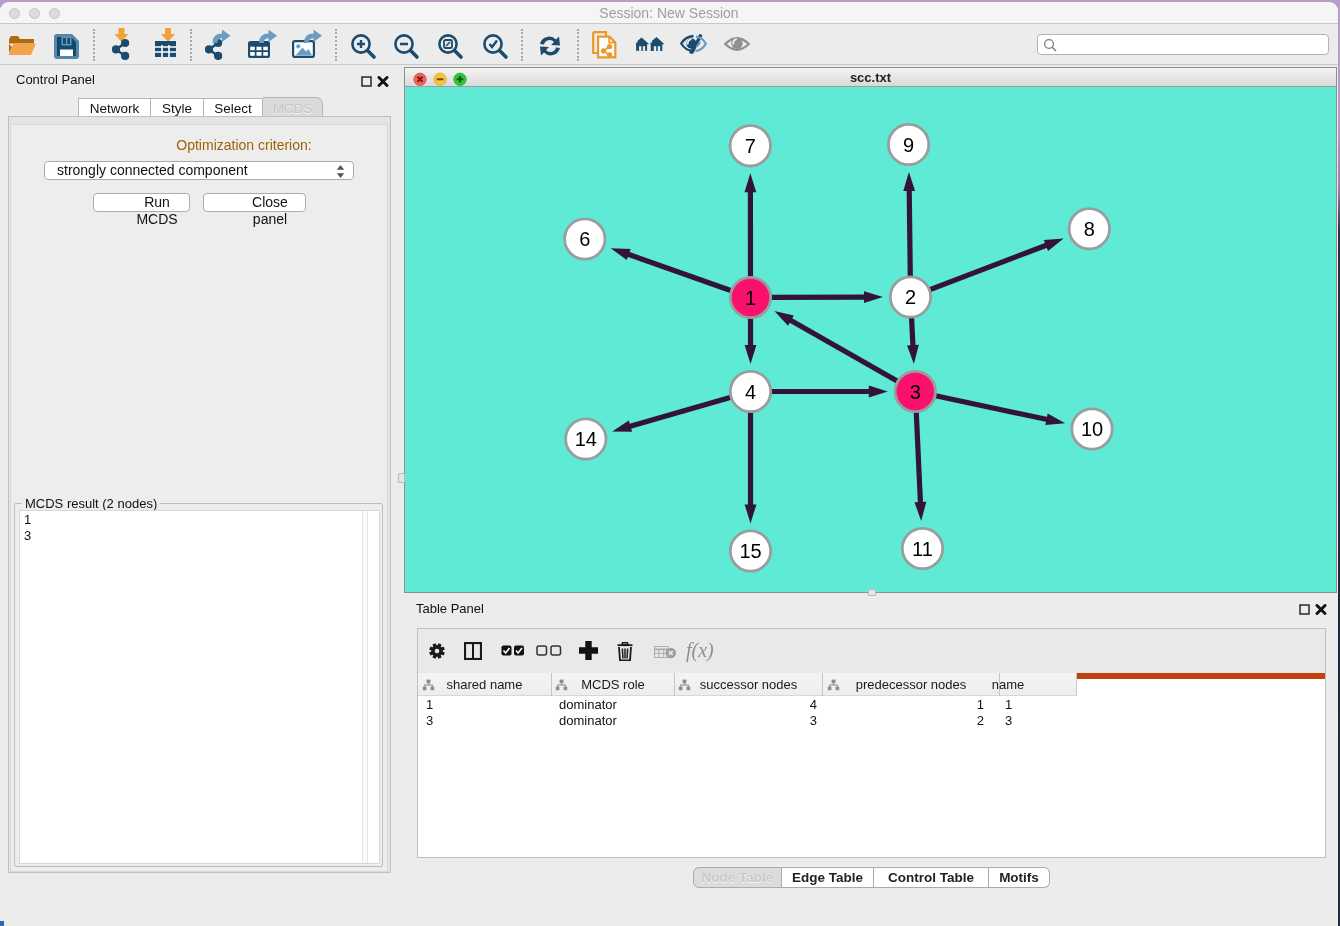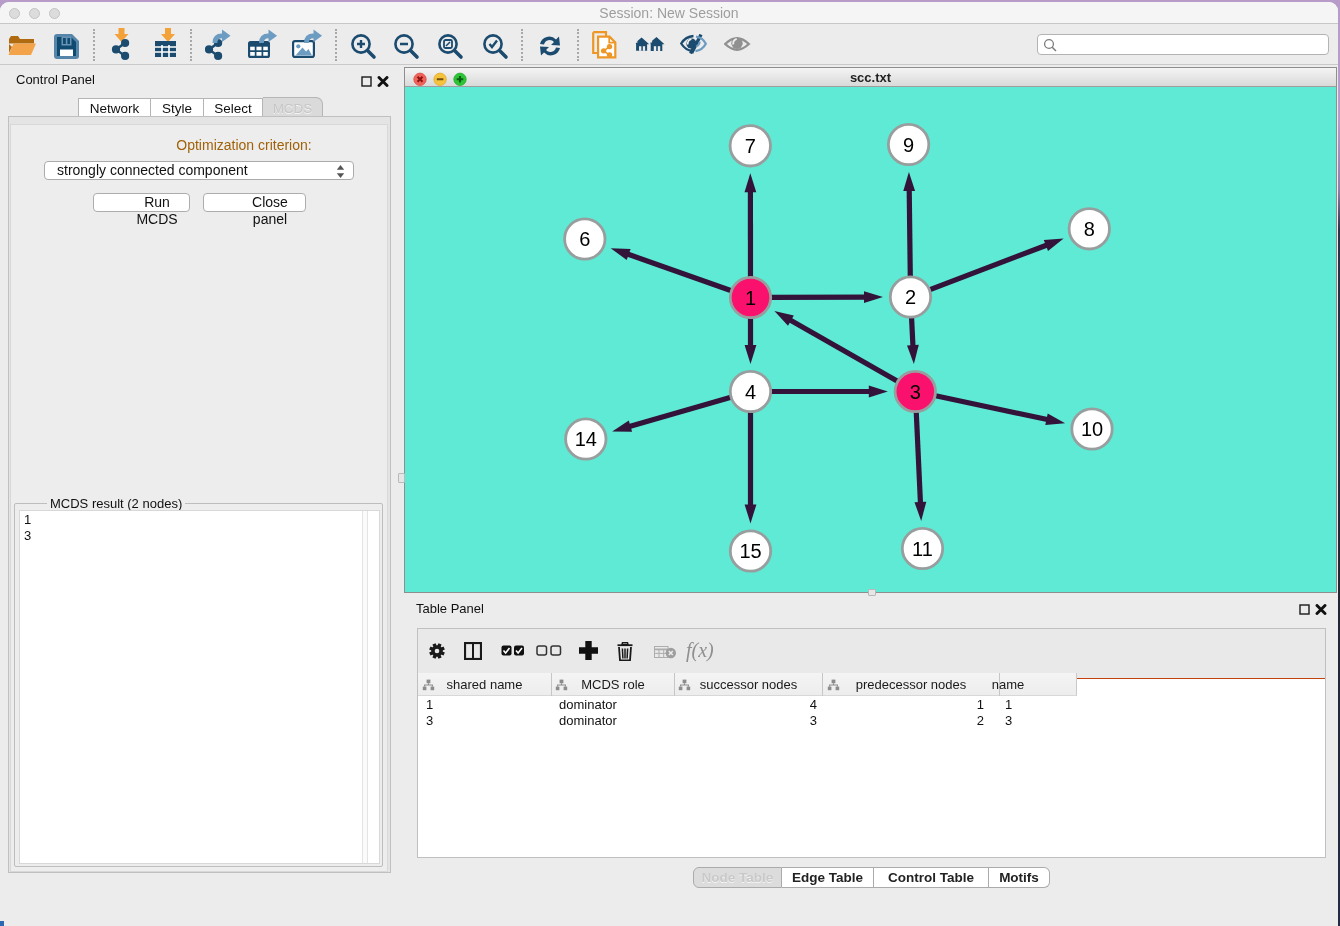--- a/index.html
+++ b/index.html
@@ -20,33 +20,33 @@
 
 .tab { position:absolute; top:96px; height:18.5px; background:#fff; border:1px solid #b5b5b5; font-size:13.5px; color:#111; text-align:center; line-height:19px; }
 #tab-mcds { top:95px; height:20px; background:#dadada; color:#c6c6c6; text-shadow:0 1px 0 #f3f3f3; border-radius:0 7px 0 0; line-height:21px; }
 #cp-pane { position:absolute; left:8px; top:114px; width:383px; height:757px; background:#e4e4e4; border:1px solid #c0c0c0; }
 #cp-inner { position:absolute; left:10px; top:122px; width:378px; height:748px; background:#ededed; border:1px solid #d8d8d8; }
 #opt-label { position:absolute; left:0; top:135px; width:392px; text-align:center; font-size:14px; color:#a16207;margin-left:48px; }
 #opt-select { position:absolute; left:44px; top:159px; width:310px; height:19px; background:#fff; border:1px solid #ababab; border-radius:4px; font-size:14px; color:#111; line-height:17px; padding-left:12px; }
 .btn { position:absolute; top:191px; height:19px; background:#fff; border:1px solid #adadad; border-radius:4px; font-size:14px; color:#111; text-align:center; line-height:17px;padding-left:31px; }
 
 #fs { position:absolute; left:14px; top:501px; width:369px; height:364px; border:1px solid #bdbdbd; border-radius:2px; }
-#fs-legend { position:absolute; left:7px; top:-8px; background:#ededed; padding:0 3px; font-size:13px; color:#111;margin-left:25px; }
+#fs-legend { position:absolute; left:7px; top:-8px; background:#ededed; padding:0 3px; font-size:13px; color:#111; }
 #fs-text { position:absolute; left:4px; top:6px; right:2px; bottom:2px; background:#fff; border:1px solid #d8d8d8; font-size:13px; color:#111; padding:1px 0 0 4px; line-height:16px; }
 #fs-sb { position:absolute; right:14px; top:7px; bottom:3px; width:6px; border-left:1px solid #e4e4e4; border-right:1px solid #e4e4e4; background:#fbfbfb; }
 
 #netwin { position:absolute; left:404px; top:65px; width:933px; height:526px; background:#5eead4; border:1px solid #8e8e8e; }
 #net-titlebar { position:absolute; left:0; top:0; width:100%; height:19px; background:linear-gradient(#f4f4f4,#d9d9d9); border-bottom:1px solid #9e9e9e; }
 #net-title { position:absolute; top:2px; left:0; width:100%; text-align:center; font-size:13px; font-weight:bold; color:#222; }
 
 .grip { position:absolute; background:#e6e6e6; border:1px solid #b9b9b9; border-radius:1px; }
 
 #tp-title { position:absolute; left:416px; top:599px; font-size:13px; color:#111; }
 #tp-box { position:absolute; left:417px; top:625.5px; width:909px; height:230px; background:#fff; border:1px solid #c0c0c0; }
-#tp-toolbar { position:absolute; left:0; top:0; width:100%; height:50px; background:#e9e9e9; border-bottom:1px solid #c2410c;text-align:right; }
+#tp-toolbar { position:absolute; left:0; top:0; width:100%; height:50px; background:#e9e9e9; border-bottom:6px solid #c2410c;text-align:right; }
 #tp-header { position:absolute; left:0; top:44px; width:659px; height:23px; background:linear-gradient(#f4f4f4,#ededed); border-right:1px solid #c9c9c9; border-bottom:1px solid #d8d8d8; }
 .th { position:absolute; top:0; height:23px; border-right:1px solid #c6c6c6; font-size:13px; color:#1a1a1a; text-align:center; line-height:23px; }
 .hicon { position:absolute; top:6px; }
 .td { position:absolute; font-size:13px; color:#111; height:16px; line-height:16px; }
 
 .btab { position:absolute; top:864.5px; height:21px; background:#fff; border:1px solid #ababab; font-size:13.5px; font-weight:bold; color:#222; text-align:center; line-height:20px; }
 
 #statusbar { position:absolute; left:0; top:887px; width:100%; height:37px; background:#ececec; border-top:1px solid #d2d2d2; }
 #listbtn { position:absolute; left:10px; top:10px; width:28px; height:21px; background:#fff; border:1px solid #a9a9a9; }
 #membtn { position:absolute; right:10px; top:9px; width:74px; height:22px; background:#f8f8f8; border:1px solid #bdbdbd; font-size:12.5px; color:#111; }

